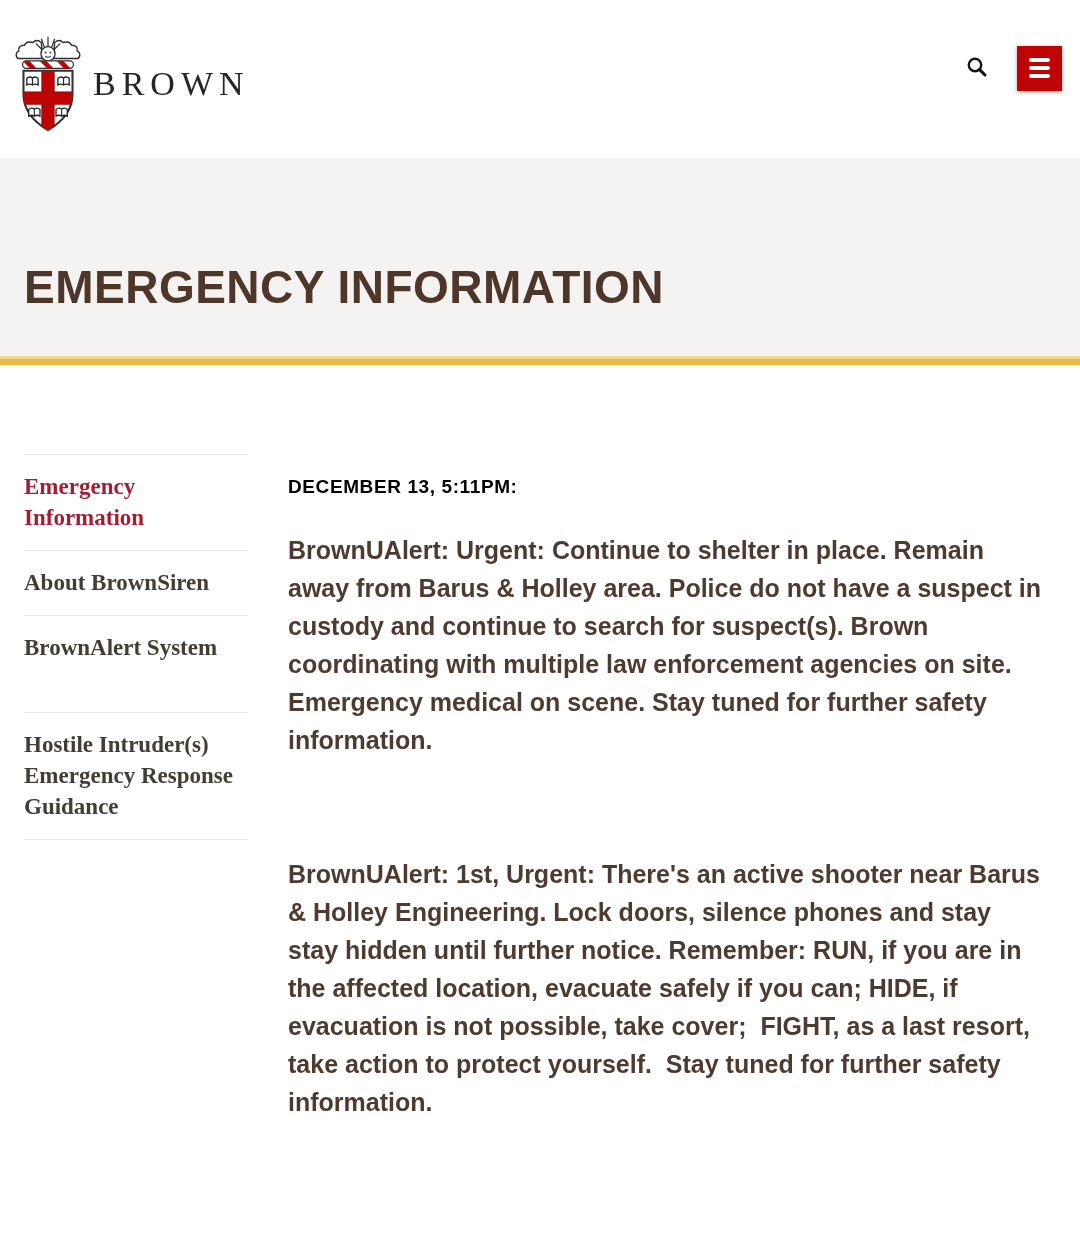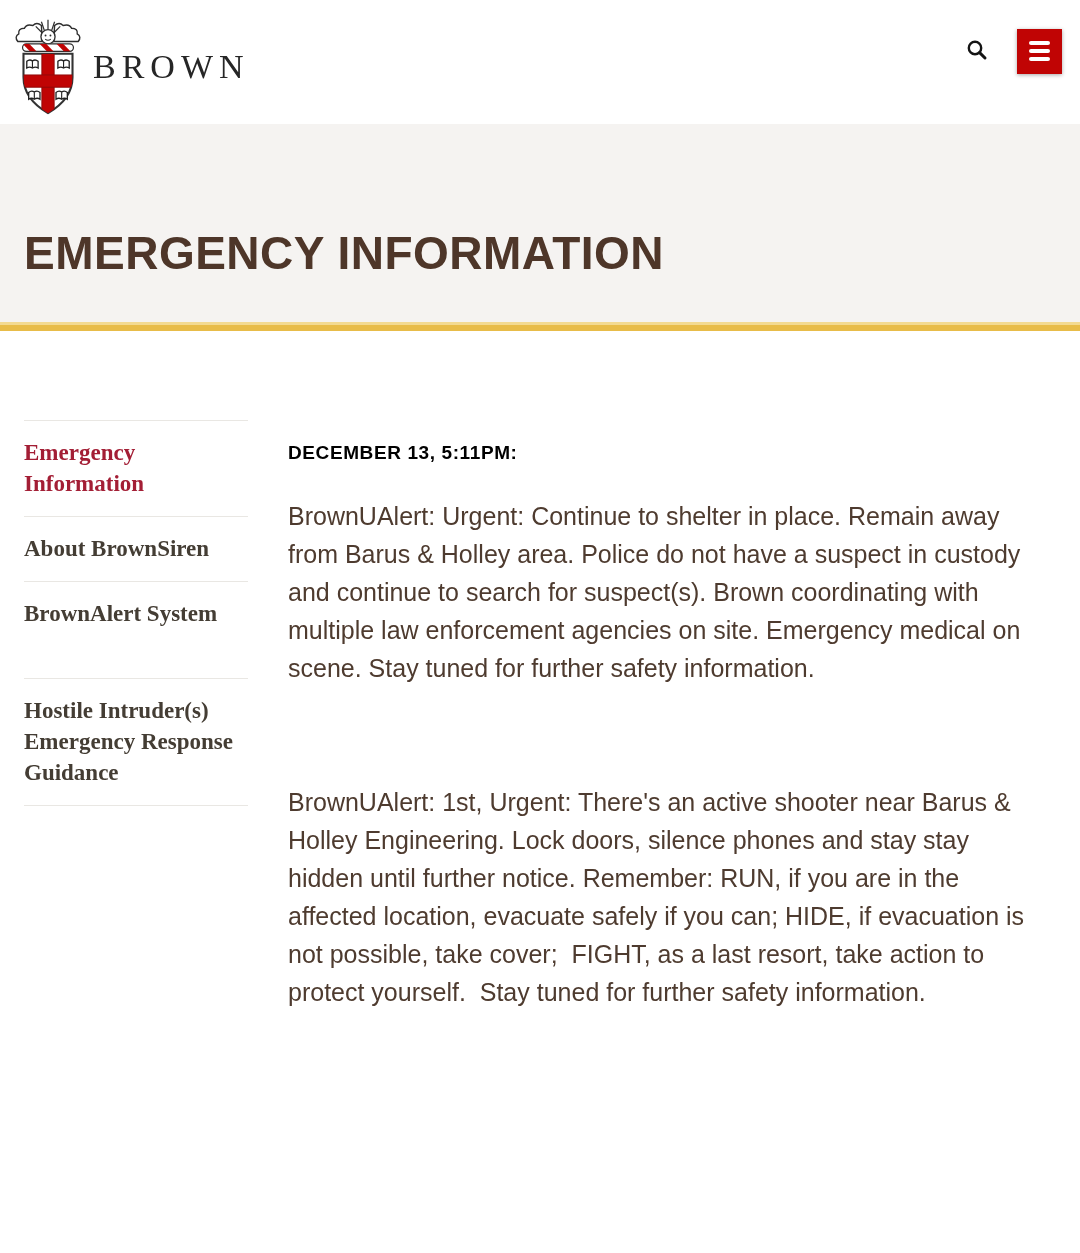--- a/index.html
+++ b/index.html
@@ -7,21 +7,21 @@
   body {
     height:1253px;
     background:#ffffff;
     font-family:"Liberation Sans", sans-serif;
     position:relative;
     overflow:hidden;
   }
 
   
   .site-header {
-    height:124px;
+    height:158px;
     background:#ffffff;
     display:flex;
     align-items:center;
     justify-content:space-between;
     padding:4px 18px 0 15px;
   }
   .brand {
     display:flex;
     align-items:center;
     text-decoration:none;
@@ -92,21 +92,21 @@
   .alert + .alert { margin-top:96px; }
   .alert-timestamp {
     font-size:19px;
     font-weight:bold;
     letter-spacing:0.6px;
     color:#000000;
   }
   .alert-body {
     margin-top:33px;
     font-size:25px;
-    font-weight:normal;
+    font-weight:bold;
     line-height:38px;
     color:#4E3B2F;
     white-space:pre-wrap;
   }
 </style>
 </head>
 <body>
 
 <header class="site-header">
   <a class="brand">

